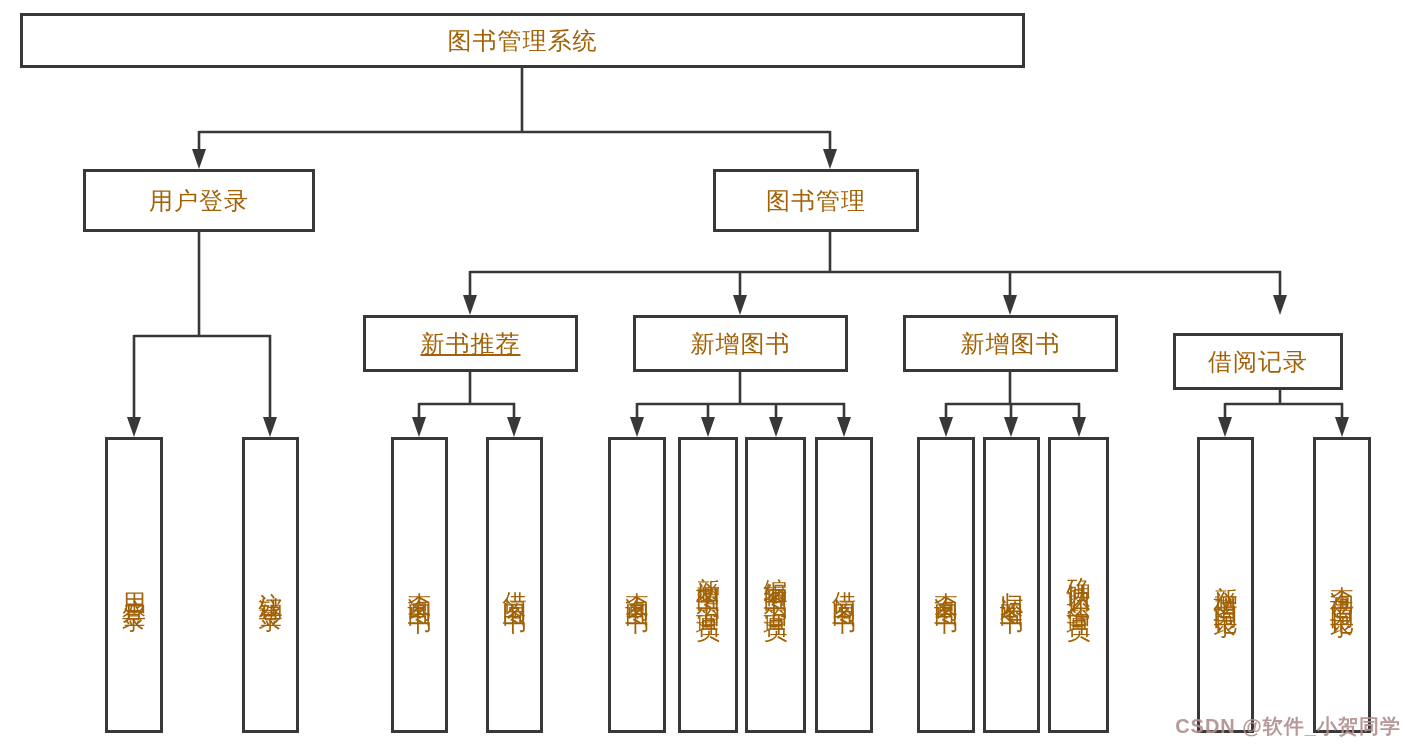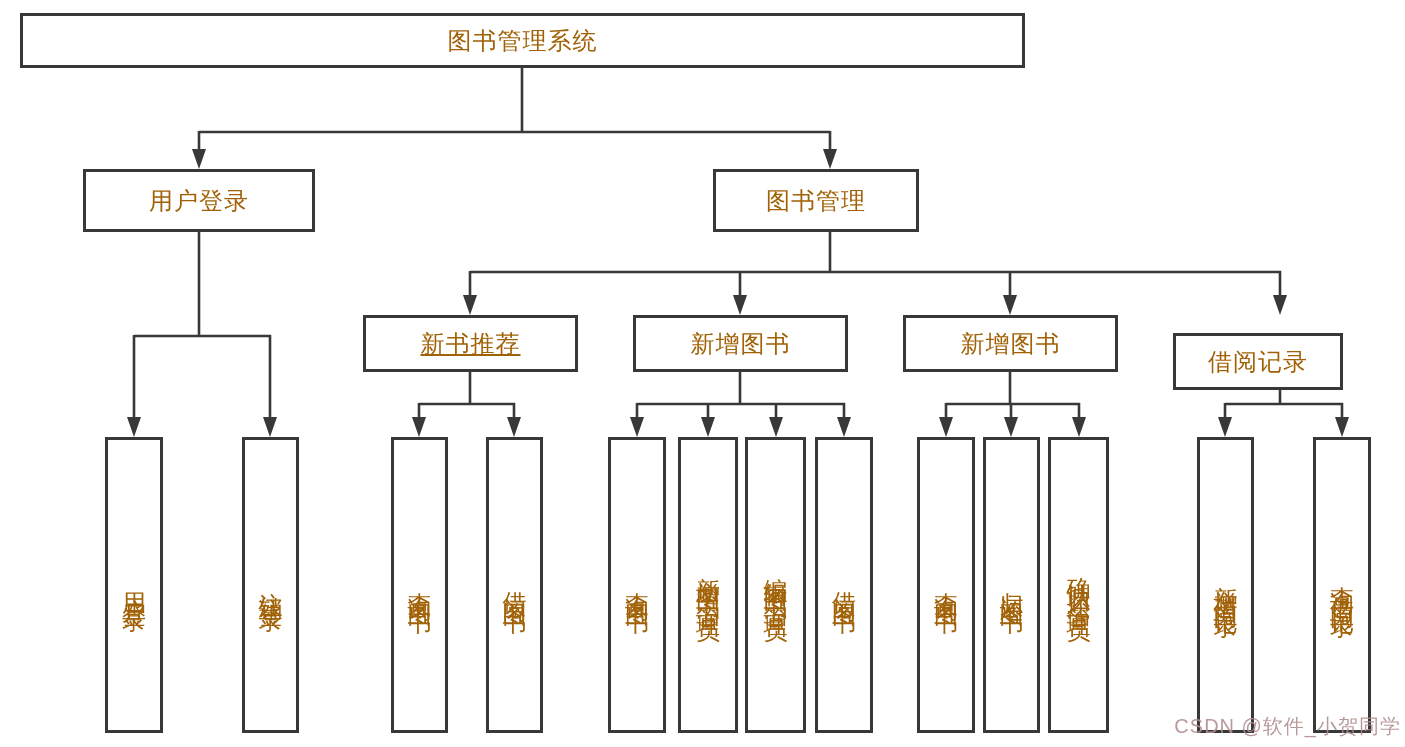--- a/index.html
+++ b/index.html
@@ -34,20 +34,21 @@
   }
   #watermark{
     position:absolute;
     right:4px;top:713px;
     z-index:2;
     font-size:20px;
     letter-spacing:1px;
     color:#b18f8f;
     opacity:0.9;
     white-space:nowrap;
+    font-weight:bold;
   }
 </style>
 </head>
 <body>
 
 <div id="canvas">
 
   <svg id="connectors" width="1405" height="747" viewBox="0 0 1405 747">
     <g stroke="#383838" stroke-width="2.6" fill="none">
 

